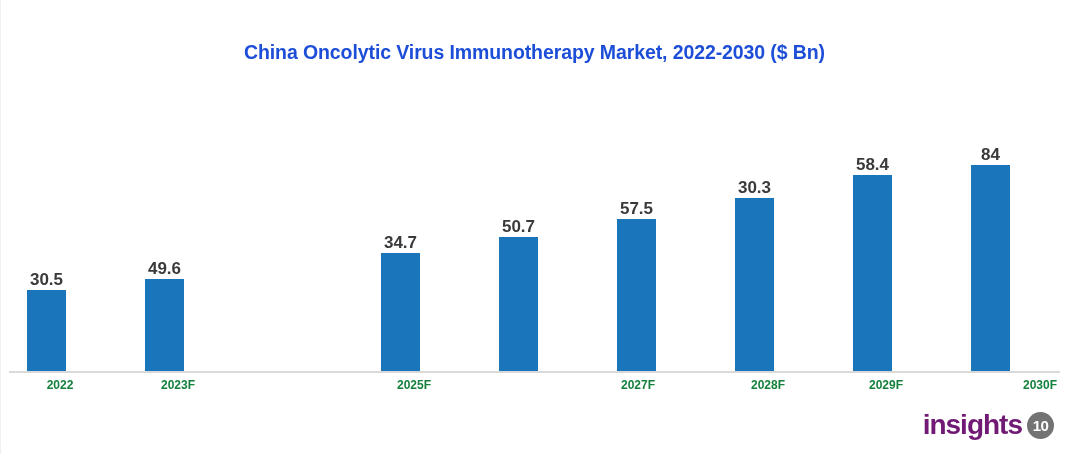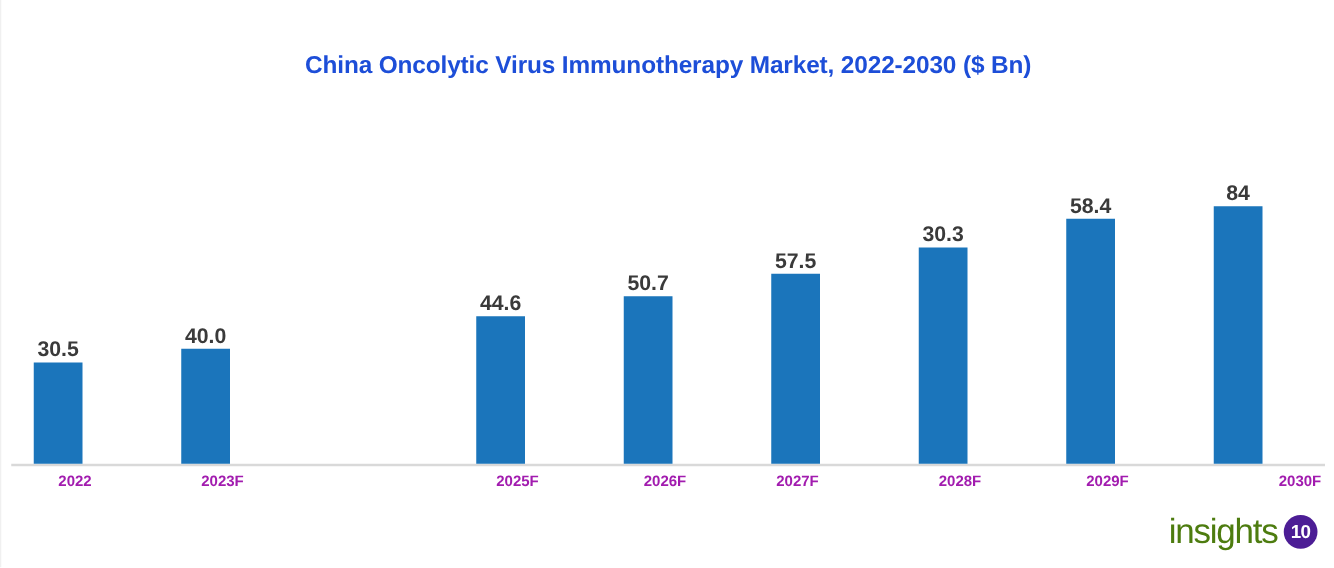--- a/index.html
+++ b/index.html
@@ -97,21 +97,21 @@
     width: 1067px;
     height: 22px;
   }
   .x-tick {
     position: absolute;
     width: 118px;
     top: 0;
     text-align: center;
     font-size: 12px;
     font-weight: bold;
-    color: #a21caf;
+    color: #15803d;
     line-height: 20px;
   }
 
   
   #footer-note {
     position: absolute;
     left: 10px;
     top: 428px;
     font-size: 11.5px;
     font-weight: bold;
@@ -121,31 +121,31 @@
   #brand-logo {
     position: absolute;
     right: 14px;
     top: 408px;
     display: flex;
     align-items: center;
     height: 34px;
   }
   #brand-wordmark {
     font-size: 28px;
-    font-weight: normal;
-    color: #4d7c0f;
+    font-weight: bold;
+    color: #701a75;
     letter-spacing: -1px;
     line-height: 30px;
   }
   #brand-badge {
     margin-left: 5px;
     width: 27px;
     height: 27px;
     border-radius: 50%;
-    background: #4c1d95;
+    background: #737373;
     color: #ffffff;
     font-size: 15px;
     font-weight: bold;
     display: flex;
     align-items: center;
     justify-content: center;
     letter-spacing: -0.5px;
   }
 </style>
 </head>
@@ -162,29 +162,29 @@
 
     <div class="bar-group" style="left:0px">
       <div class="bar-col">
         <div class="bar-value">30.5</div>
         <div class="bar-rect" style="height:80.6px"></div>
       </div>
     </div>
 
     <div class="bar-group" style="left:118px">
       <div class="bar-col">
-        <div class="bar-value">40.0</div>
+        <div class="bar-value">49.6</div>
         <div class="bar-rect" style="height:91.7px"></div>
       </div>
     </div>
 
 
     <div class="bar-group" style="left:354px">
       <div class="bar-col">
-        <div class="bar-value">44.6</div>
+        <div class="bar-value">34.7</div>
         <div class="bar-rect" style="height:117.9px"></div>
       </div>
     </div>
 
     <div class="bar-group" style="left:472px">
       <div class="bar-col">
         <div class="bar-value">50.7</div>
         <div class="bar-rect" style="height:134.0px"></div>
       </div>
     </div>
@@ -215,21 +215,20 @@
         <div class="bar-value">84</div>
         <div class="bar-rect" style="height:222.0px"></div>
       </div>
     </div>
   </div>
 
   <div id="x-axis">
     <div class="x-tick" style="left:0px">2022</div>
     <div class="x-tick" style="left:118px">2023F</div>
     <div class="x-tick" style="left:354px">2025F</div>
-    <div class="x-tick" style="left:472px">2026F</div>
     <div class="x-tick" style="left:578px">2027F</div>
     <div class="x-tick" style="left:708px">2028F</div>
     <div class="x-tick" style="left:826px">2029F</div>
     <div class="x-tick" style="left:980px">2030F</div>
   </div>
 
 
   <div id="brand-logo">
     <span id="brand-wordmark">insights</span>
     <span id="brand-badge">10</span>

